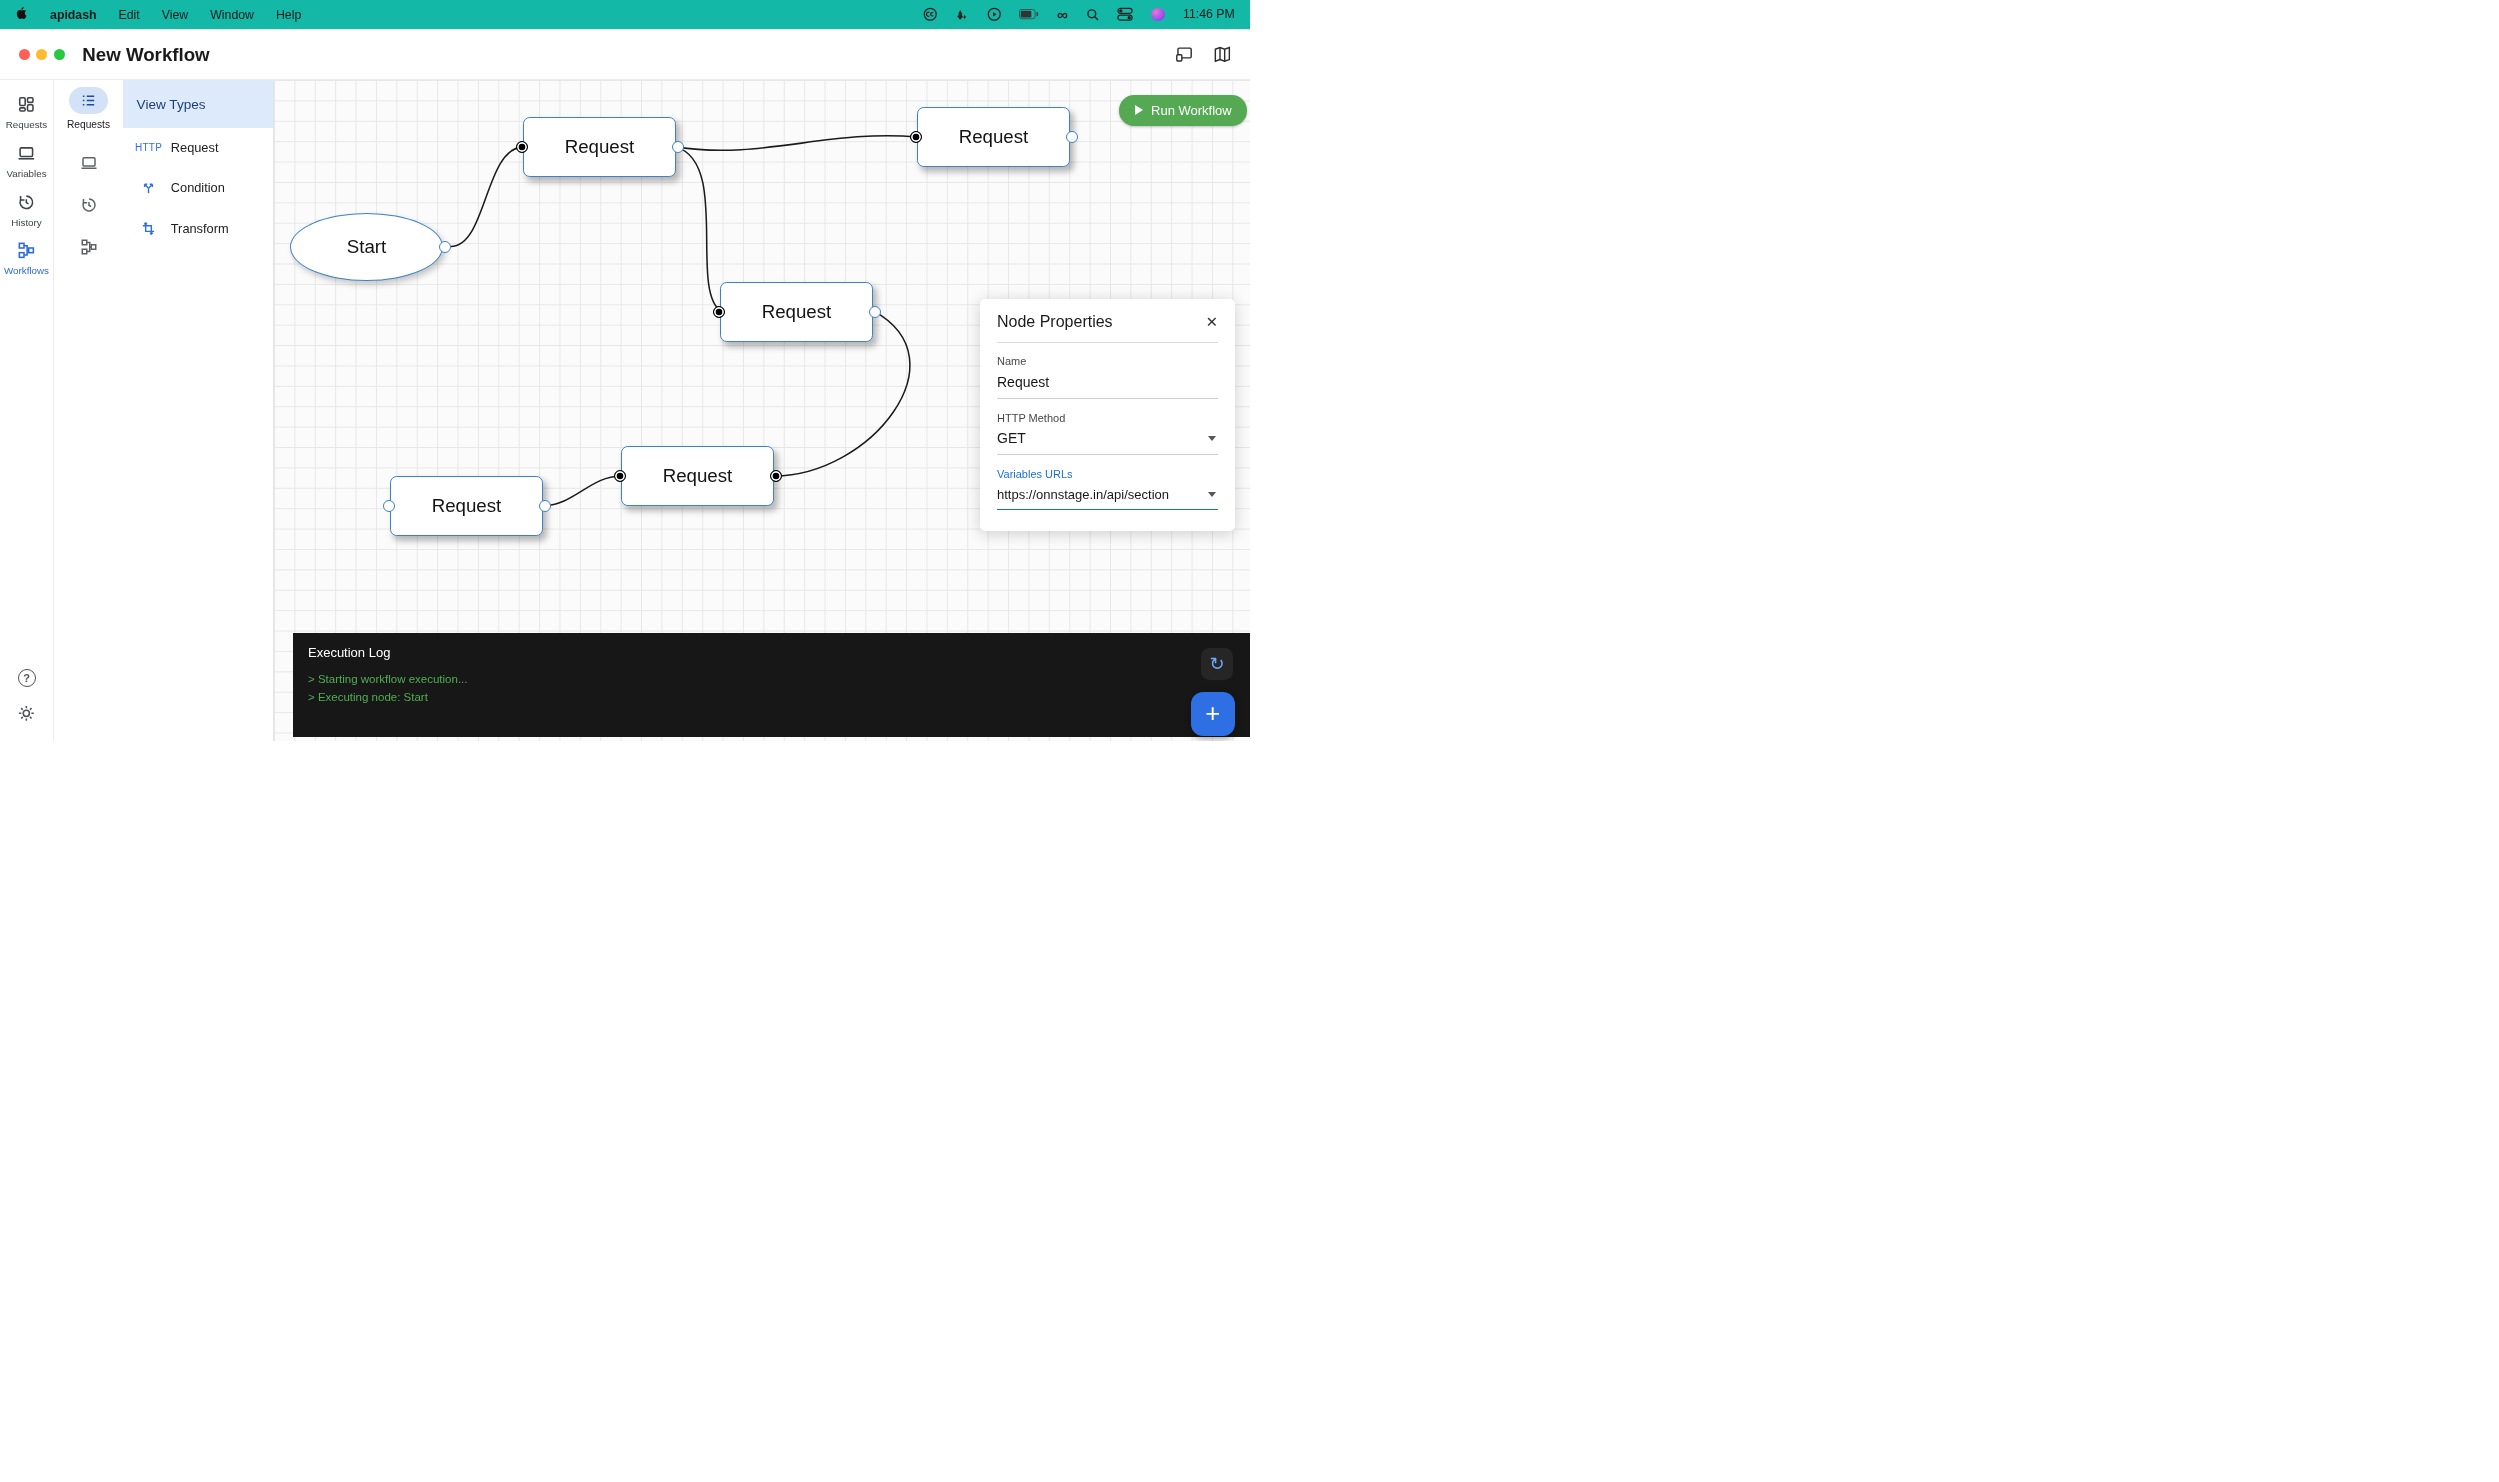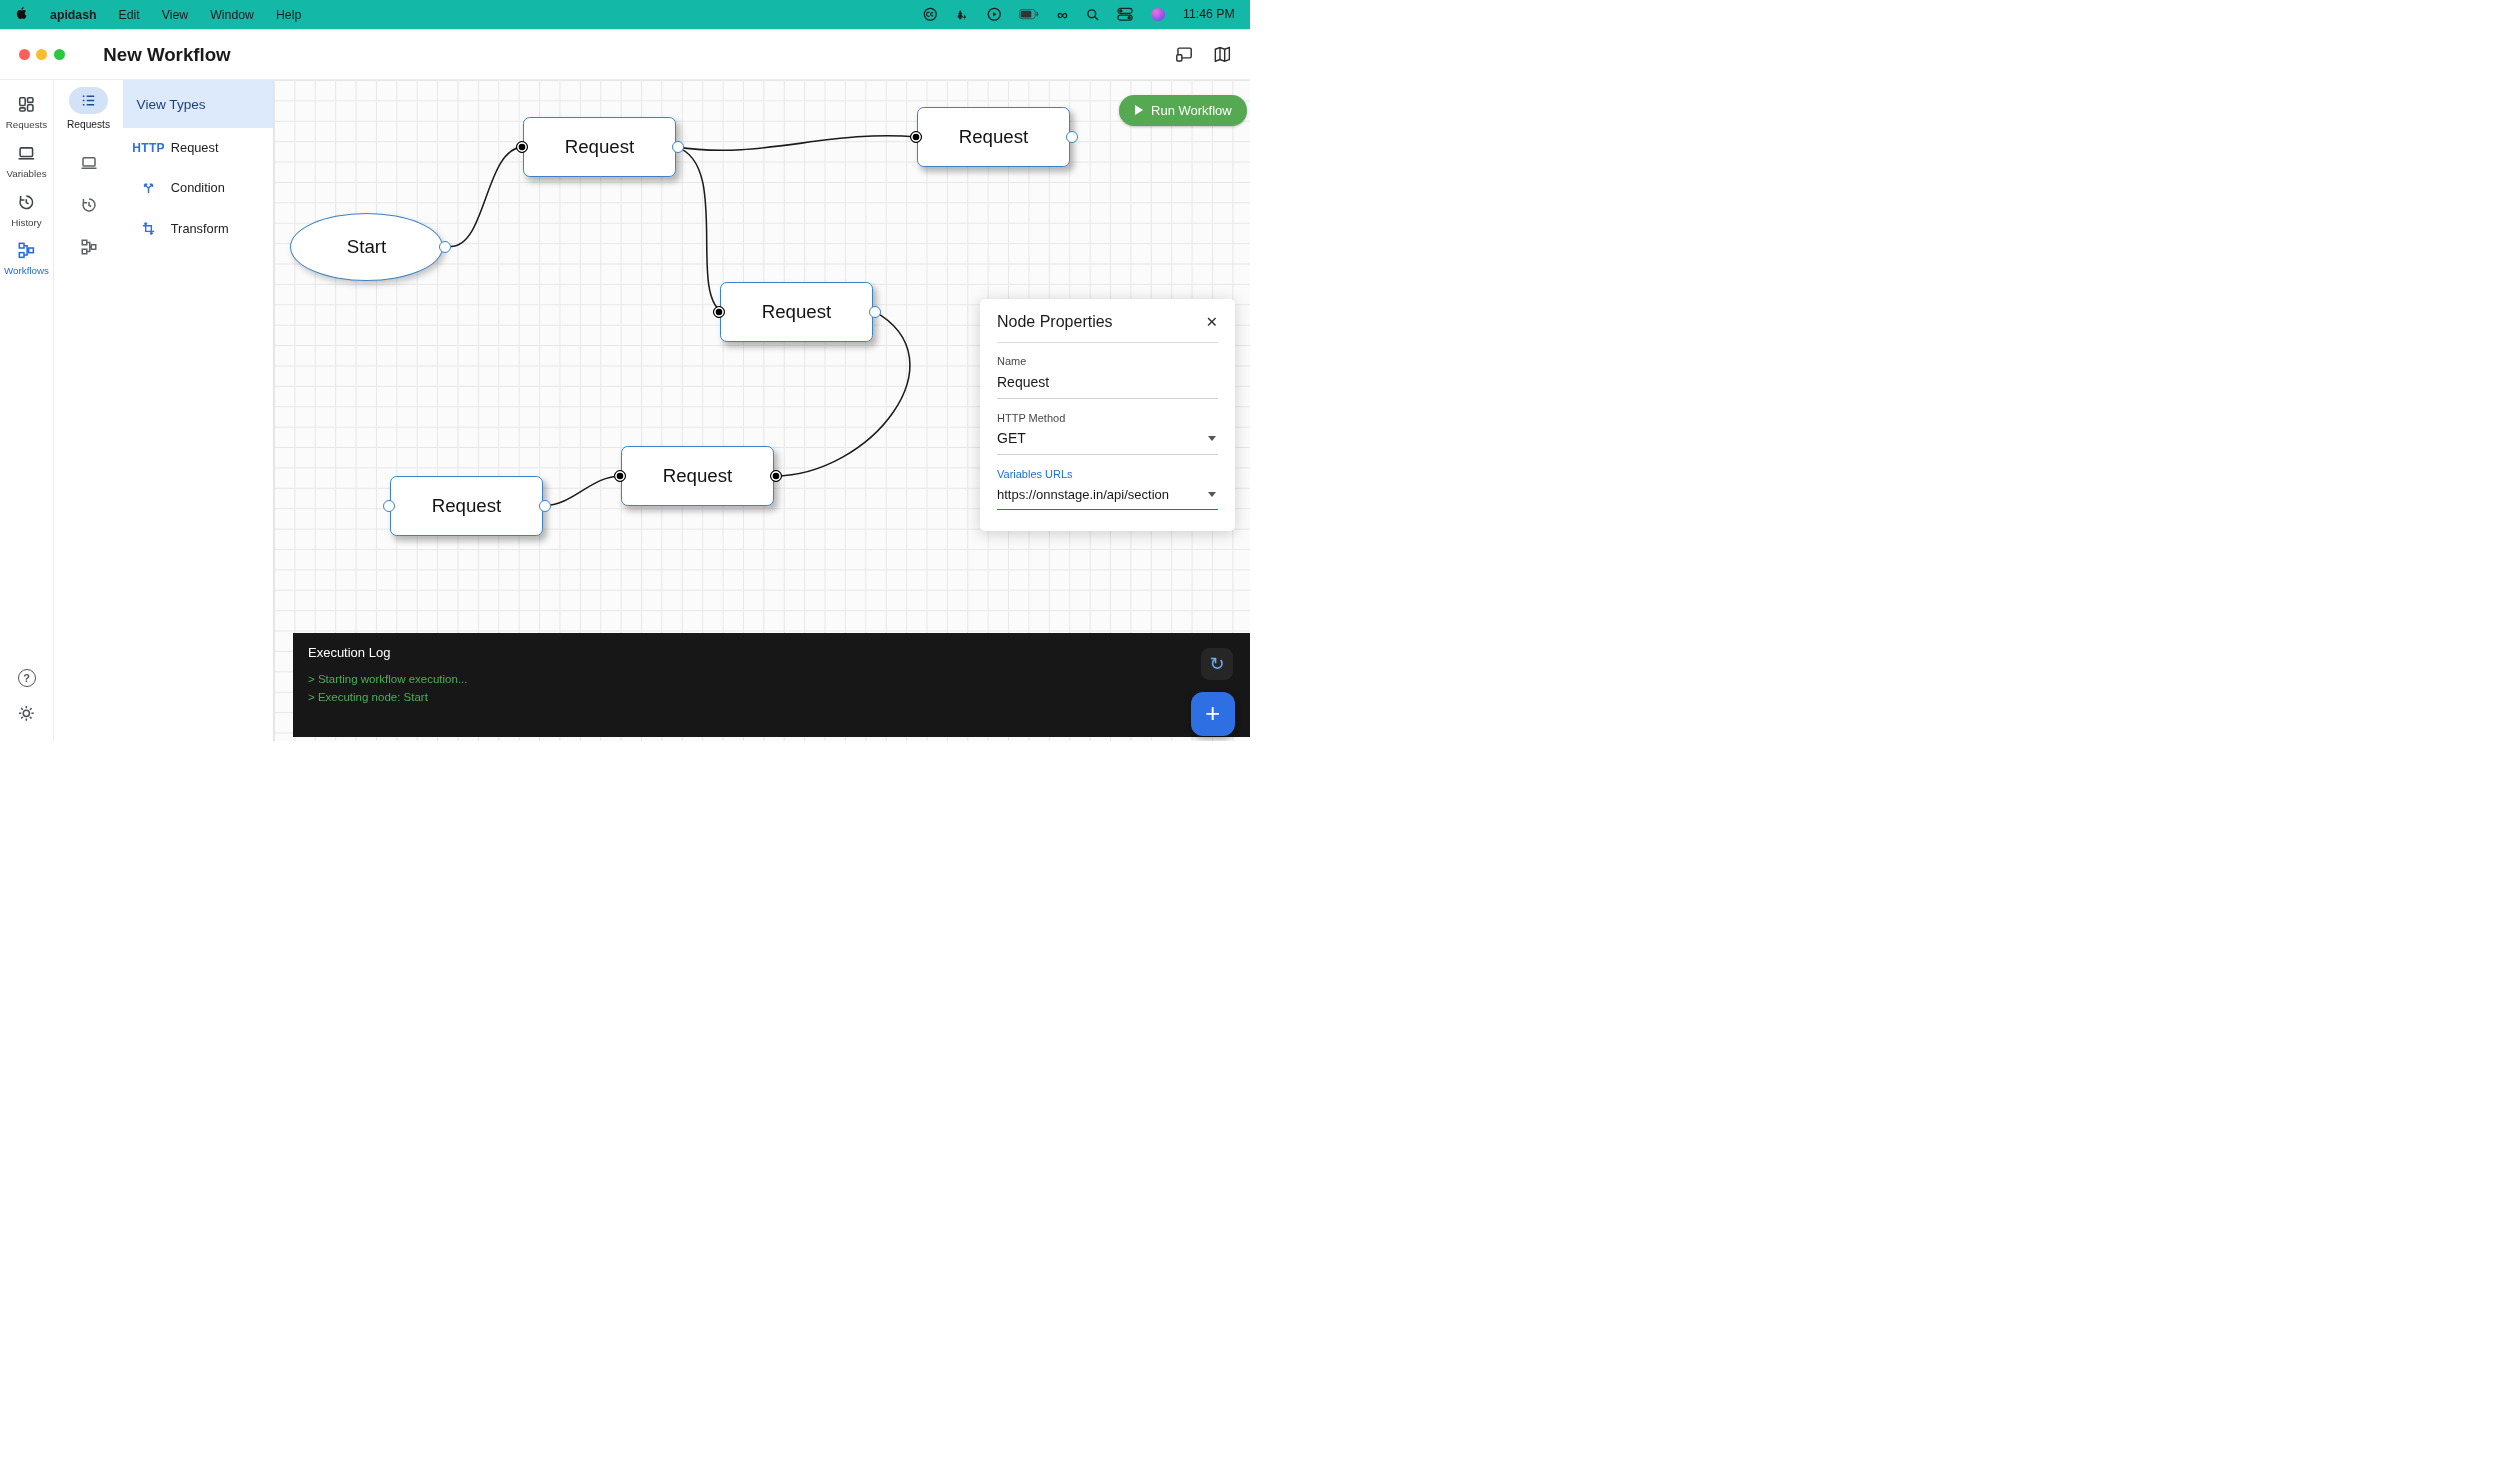--- a/index.html
+++ b/index.html
@@ -12,21 +12,21 @@
   .mb-left { display:flex; align-items:center; gap:22px; }
   .mb-app { font-weight:700; }
   .mb-item { cursor:default; }
   .mb-right { margin-left:auto; display:flex; align-items:center; gap:18px; }
   .mb-right .ic { display:inline-flex; align-items:center; color:#222; }
   .mb-dot { width:13.6px; height:13.6px; border-radius:50%; background:radial-gradient(circle at 35% 32%, #ef74d8, #8a4cf0 70%); display:inline-block; }
   .mb-time { font-size:12.3px; }
   .inf { font-size:15.3px; font-weight:600; line-height:1; }
 
   
-  .titlebar { height:50px; background:#ffffff; display:flex; align-items:center; padding:0 18.7px; border-bottom:0.9px solid #ededed;gap:21px; }
+  .titlebar { height:50px; background:#ffffff; display:flex; align-items:center; padding:0 18.7px; border-bottom:0.9px solid #ededed; }
   .traffic { display:flex; gap:6.8px; margin-right:17px; }
   .tl { width:11px; height:11px; border-radius:50%; display:inline-block; cursor:pointer; }
   .tl.red{ background:#ff5f57; } .tl.yellow{ background:#febc2e; } .tl.green{ background:#28c840; }
   .win-title { font-size:18.7px; font-weight:600; color:#1a1a1a; }
   .tb-actions { margin-left:auto; display:flex; gap:18.7px; align-items:center; color:#2c2c2c; }
   .tb-actions .ic { display:inline-flex; cursor:pointer; }
 
   
   .content { display:flex; height:661px; }
 
@@ -42,21 +42,21 @@
   .rail { width:69px; background:#fff; display:flex; flex-direction:column; align-items:center; padding-top:6.8px; }
   .rail-pill { width:39px; height:27px; border-radius:13.6px; background:#d3e2f7; display:flex; align-items:center; justify-content:center; color:#1b4d9b; cursor:pointer; }
   .rail-label { font-size:10.2px; color:#202124; margin-top:5.1px; }
   .rail-ic { margin-top:24px; color:#5f6368; cursor:pointer; display:inline-flex; }
 
   
   .ntpanel { width:151px; background:#fff; border-right:0.9px solid #e4e4e4; }
   .nt-header { height:48px; background:#ddeafb; display:flex; align-items:center; padding:0 13.6px; color:#1e3f7e; font-size:13.6px; font-weight:500; }
   .nt-item { display:flex; align-items:center; gap:10.2px; padding:12px 13.6px; font-size:12.8px; color:#202124; cursor:grab; }
   .nt-icon { width:24px; display:flex; justify-content:center; color:#2f6fe4; }
-  .http-badge { font-size:12px; font-weight:700; color:#2f6fe4; letter-spacing:0.3px; }
+  .http-badge { font-size:10px; font-weight:400; color:#2f6fe4; letter-spacing:0.3px; }
 
   
   .canvas { position:relative; flex:1; overflow:hidden; background-color:#fbfbfb;
     background-image:linear-gradient(#e7e7e7 0.9px, transparent 0.9px),linear-gradient(90deg,#e7e7e7 0.9px, transparent 0.9px);
     background-size:20.4px 20.4px; }
   .edges { position:absolute; left:0; top:0; width:100%; height:100%; }
 
   .node { position:absolute; width:153px; height:60px; background:#fff; border:1.7px solid #3c82c8; border-radius:6.8px;
     display:flex; align-items:center; justify-content:center; font-size:18.7px; font-weight:500; color:#141414;
     box-shadow:3.4px 4.3px 6px rgba(0,0,0,.28); cursor:grab; }

